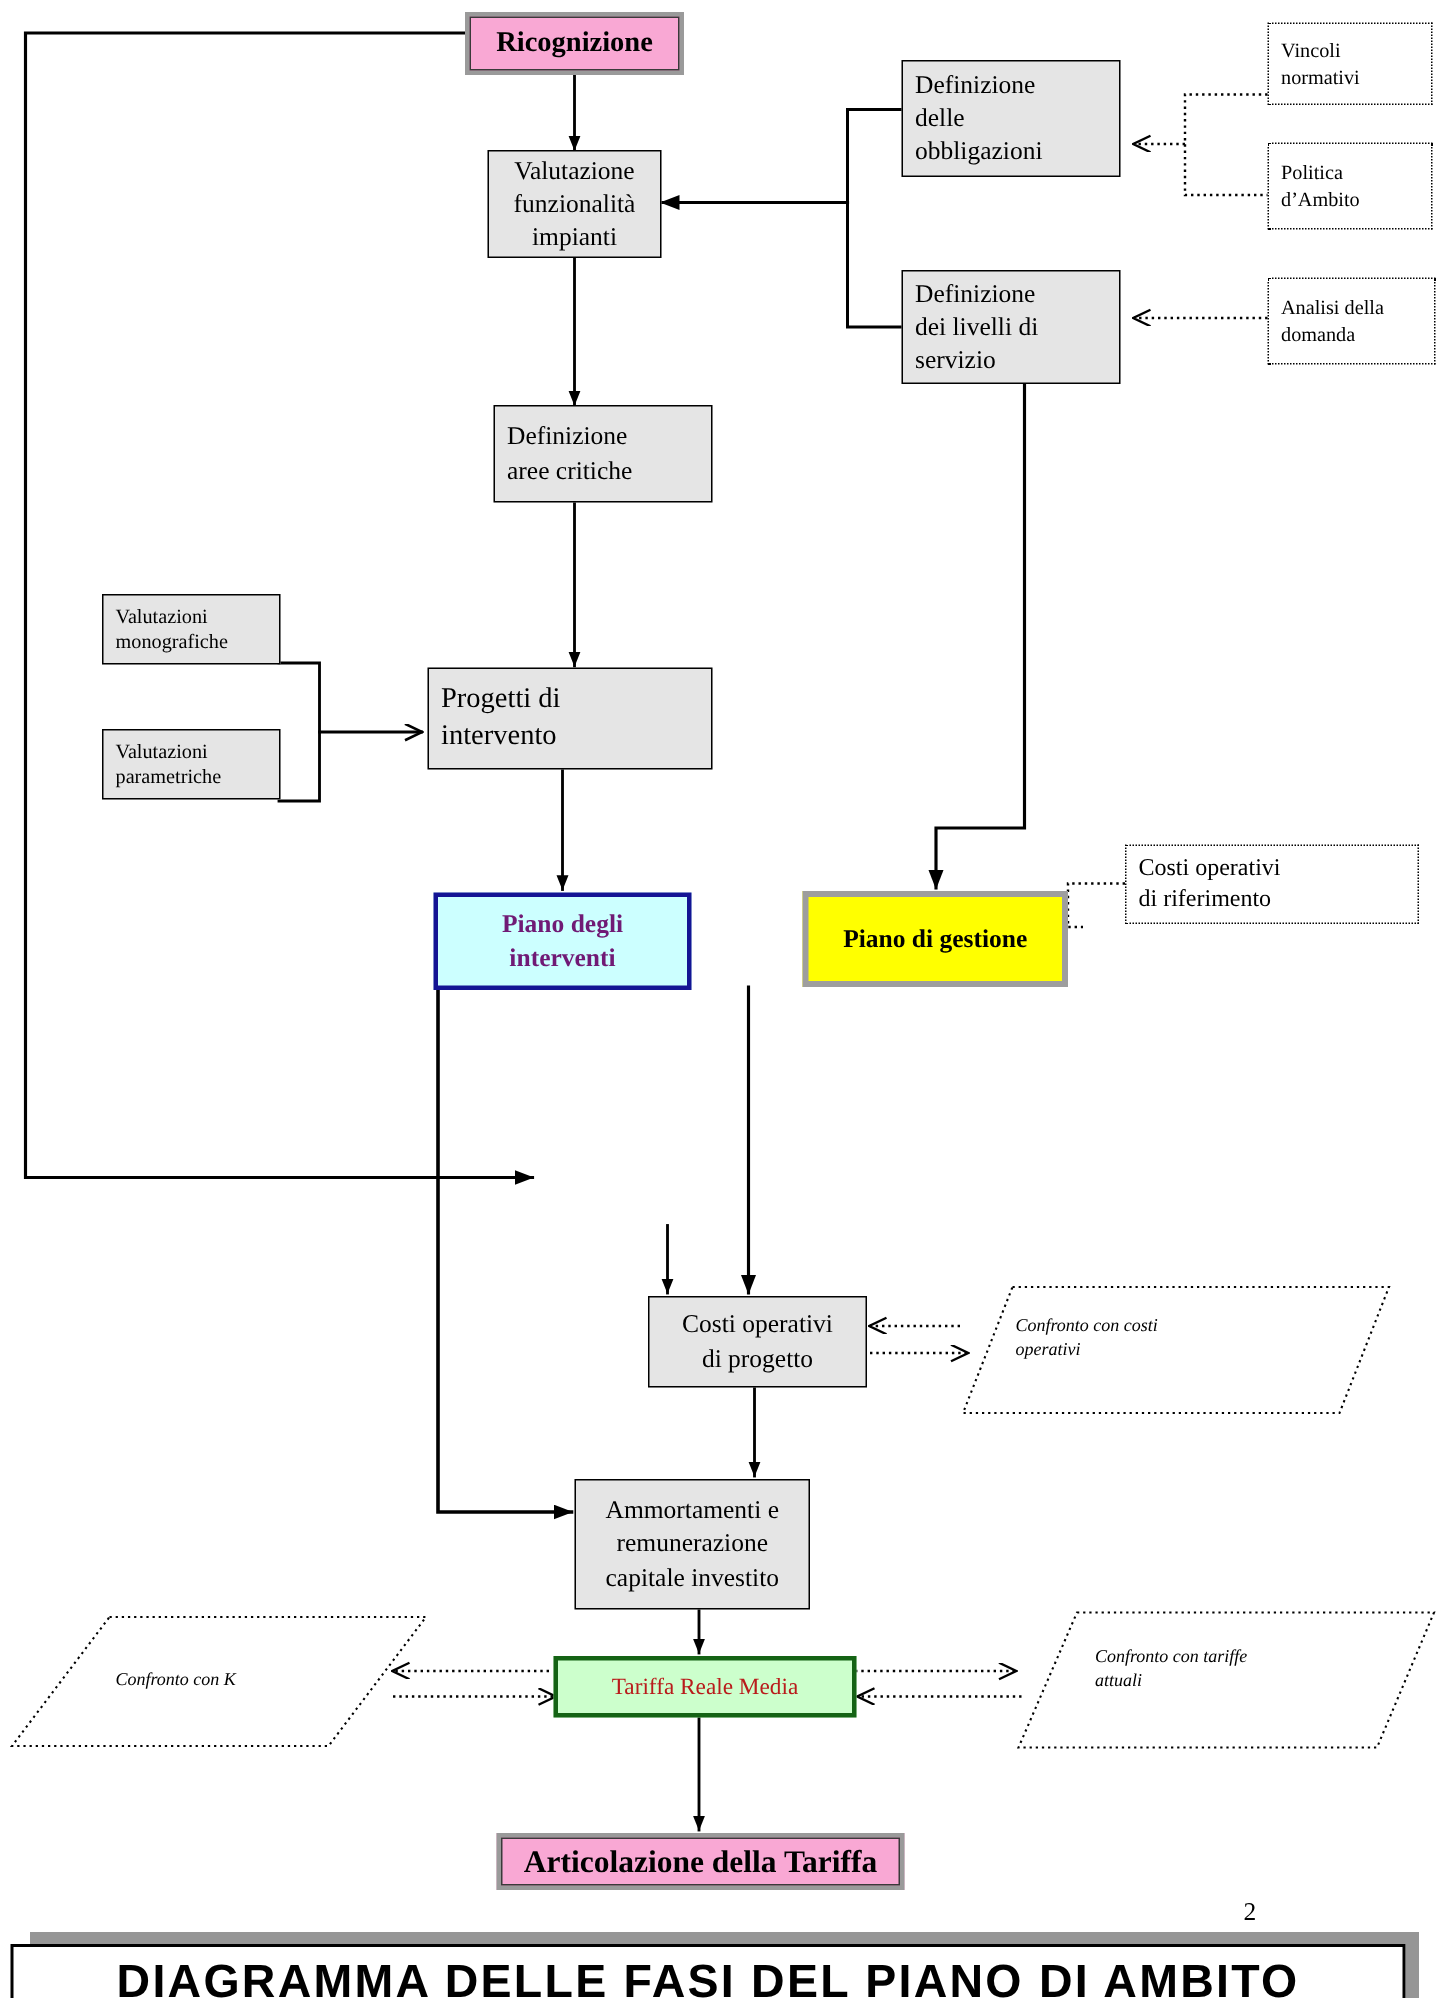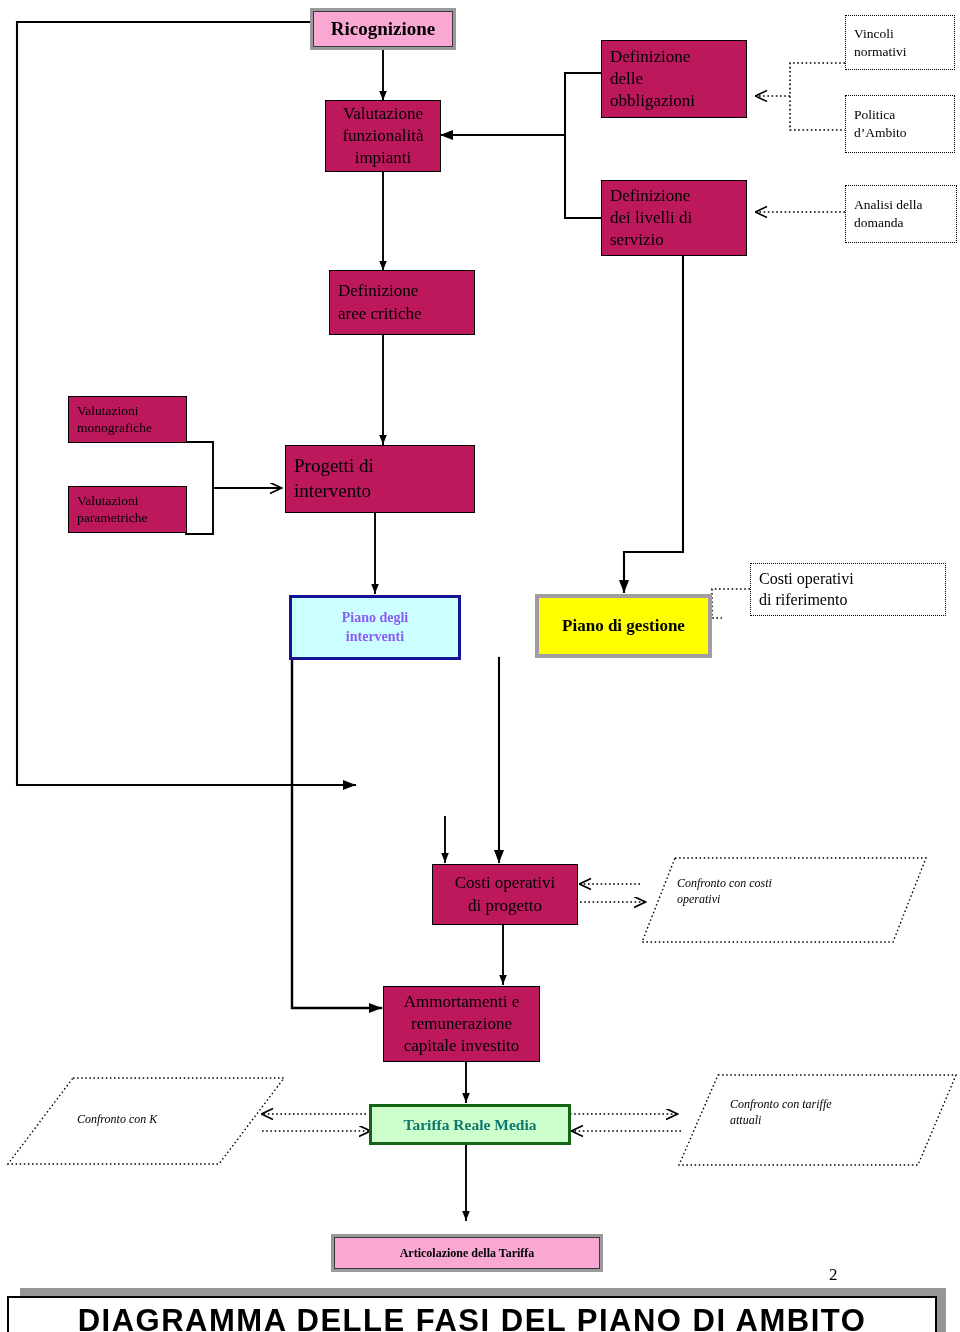--- a/index.html
+++ b/index.html
@@ -21,21 +21,21 @@
     position: absolute;
     left: 0; top: 0;
     width: 960px; height: 1332px;
     pointer-events: none;
   }
   .node {
     position: absolute;
     box-sizing: border-box;
     display: flex;
     align-items: center;
-    background: #be185d;
+    background: #e5e5e5;
     z-index: 3;
   }
   .node .txt {
     display: block;
     width: 100%;
     white-space: pre-line;
   }
 
   
   .proc {
@@ -67,47 +67,47 @@
   .grayshadow {
     background: #f9a8d4;
     border: 3px solid #9a9a9a;
     outline: 1.5px solid #3a3a3a;
     outline-offset: -4.5px;
     font-weight: bold;
     justify-content: center;
     text-align: center;
   }
   .ricognizione { font-size: 19px; }
-  .articolazione { font-size: 12px; margin-top: 12px; }
+  .articolazione { font-size: 21px; }
 
   .bluebox {
     background: #ccffff;
     border: 3.5px solid #141494;
     font-weight: bold;
-    font-size: 14px;
+    font-size: 17px;
     line-height: 1.3;
-    color: #8b5cf6;
+    color: #701a75;
     justify-content: center;
     text-align: center;
   }
   .yellowbox {
     background: #ffff00;
     border: 4px solid #9e9e9e;
     font-weight: bold;
     font-size: 17px;
     color: #000000;
     justify-content: center;
     text-align: center;
   }
   .greenbox {
     background: #ccffcc;
     border: 3.5px solid #156315;
-    font-weight: bold;
+    font-weight: normal;
     font-size: 15.5px;
-    color: #0f766e;
+    color: #b91c1c;
     justify-content: center;
     text-align: center;
   }
 
   
   .para {
     position: absolute;
     z-index: 3;
   }
   .para svg { position: absolute; left: 0; top: 0; }
@@ -276,21 +276,21 @@
   <div class="node yellowbox" style="left:535px; top:594px; width:177px; height:64px;">
     <span class="txt">Piano di gestione</span>
   </div>
 
 
   <div class="node proc center" style="left:432px; top:864px; width:146px; height:61px;">
     <span class="txt">Costi operativi
 di progetto</span>
   </div>
 
-  <div class="node proc center" style="left:383px; top:986px; width:157px; height:76px;">
+  <div class="node proc center" style="left:383px; top:986px; width:157px; height:87px;">
     <span class="txt">Ammortamenti e
 remunerazione
 capitale investito</span>
   </div>
 
   <div class="node greenbox" style="left:369px; top:1104px; width:202px; height:41px;">
     <span class="txt">Tariffa Reale Media</span>
   </div>
 
   <div class="node grayshadow articolazione" style="left:331px; top:1222px; width:272px; height:38px;">

